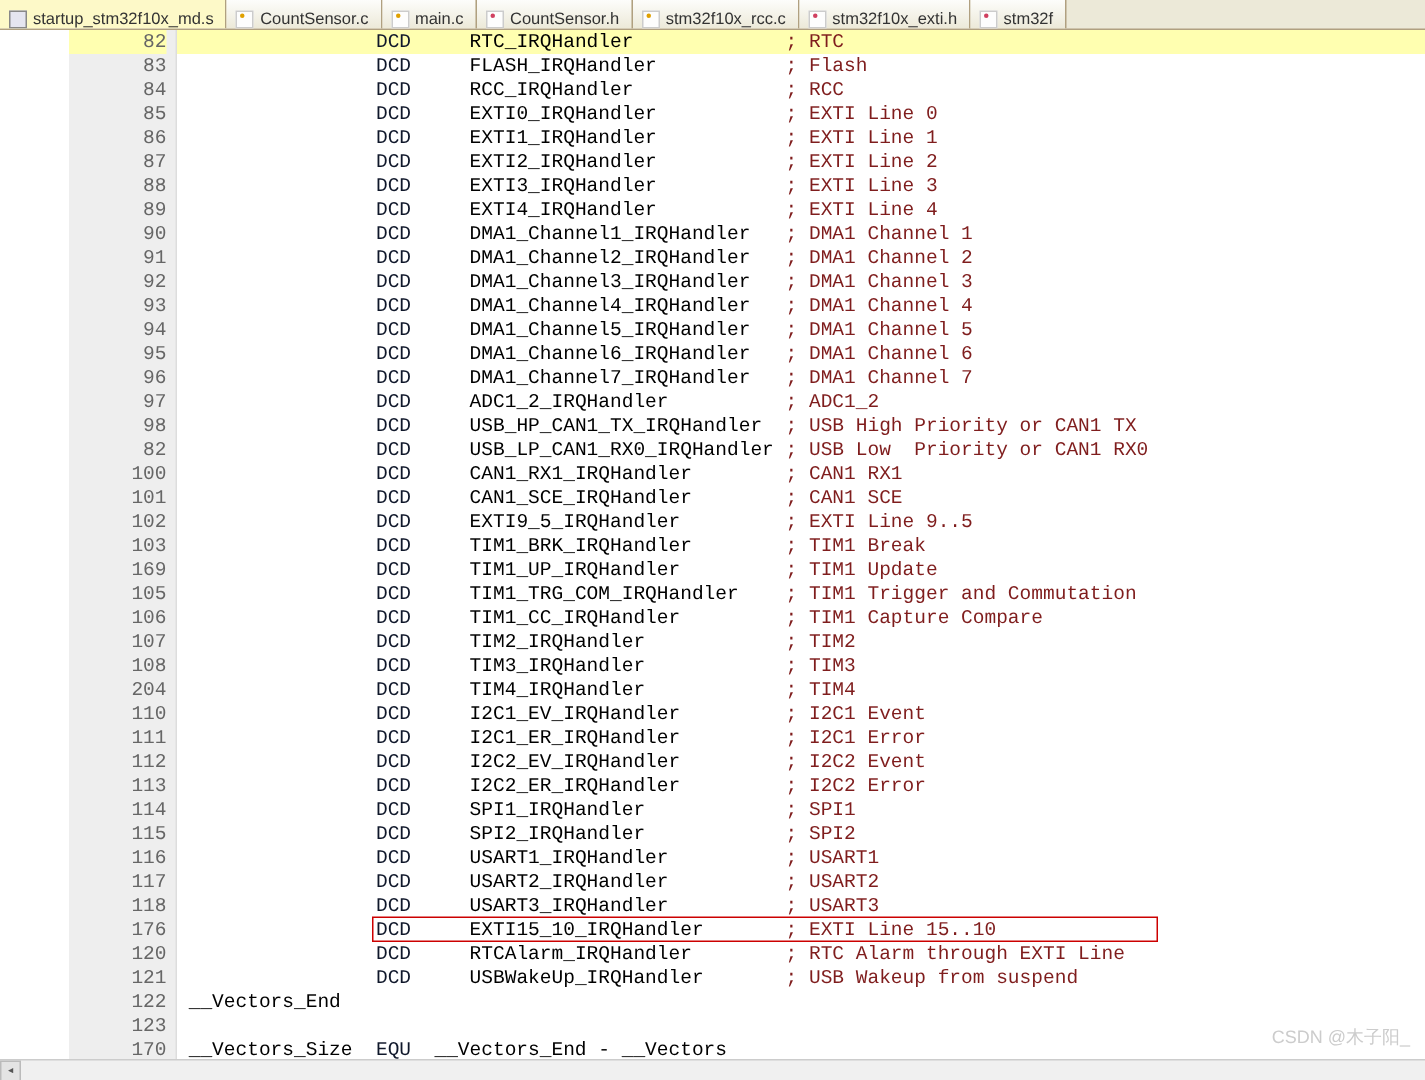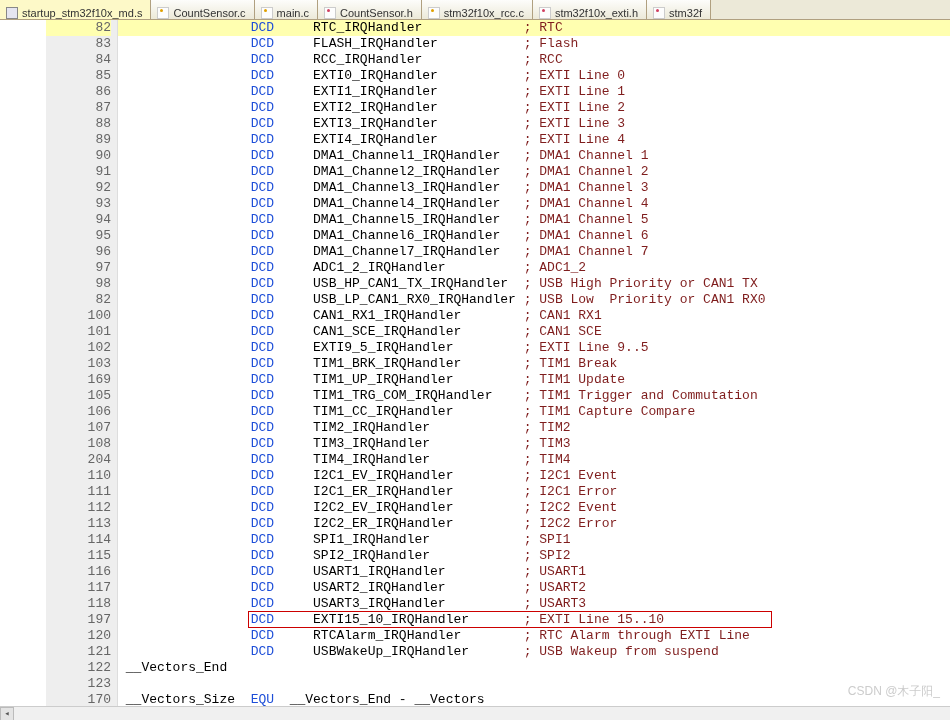--- a/index.html
+++ b/index.html
@@ -70,21 +70,21 @@
     white-space: pre;
     position: relative;
   }
   .line {
     height: 16px;
     line-height: 16px;
   }
   .gutter .line { padding-right: 0; }
   .current-line-gutter { background: #ffffb0; }
   .current-line-code { background: #ffffb0; }
-  .kw { color: #1d4ed8; }
+  .kw { color: #0f172a; }
   .comment { color: #7f1d1d; }
   .highlight-box {
     position: absolute;
     border: 1px solid #cc0000;
     pointer-events: none;
   }
   .watermark {
     position: absolute;
     right: 10px;
     bottom: 20px;
@@ -182,21 +182,21 @@
       <div class="line">204</div>
       <div class="line">110</div>
       <div class="line">111</div>
       <div class="line">112</div>
       <div class="line">113</div>
       <div class="line">114</div>
       <div class="line">115</div>
       <div class="line">116</div>
       <div class="line">117</div>
       <div class="line">118</div>
-      <div class="line">197</div>
+      <div class="line">176</div>
       <div class="line">120</div>
       <div class="line">121</div>
       <div class="line">122</div>
       <div class="line">123</div>
       <div class="line">170</div>
     </div>
   <div class="code" id="code"><div class="line current-line-code"><span>                 </span><span class="kw">DCD</span><span>     </span><span>RTC_IRQHandler             </span><span class="comment">; RTC</span></div><div class="line"><span>                 </span><span class="kw">DCD</span><span>     </span><span>FLASH_IRQHandler           </span><span class="comment">; Flash</span></div><div class="line"><span>                 </span><span class="kw">DCD</span><span>     </span><span>RCC_IRQHandler             </span><span class="comment">; RCC</span></div><div class="line"><span>                 </span><span class="kw">DCD</span><span>     </span><span>EXTI0_IRQHandler           </span><span class="comment">; EXTI Line 0</span></div><div class="line"><span>                 </span><span class="kw">DCD</span><span>     </span><span>EXTI1_IRQHandler           </span><span class="comment">; EXTI Line 1</span></div><div class="line"><span>                 </span><span class="kw">DCD</span><span>     </span><span>EXTI2_IRQHandler           </span><span class="comment">; EXTI Line 2</span></div><div class="line"><span>                 </span><span class="kw">DCD</span><span>     </span><span>EXTI3_IRQHandler           </span><span class="comment">; EXTI Line 3</span></div><div class="line"><span>                 </span><span class="kw">DCD</span><span>     </span><span>EXTI4_IRQHandler           </span><span class="comment">; EXTI Line 4</span></div><div class="line"><span>                 </span><span class="kw">DCD</span><span>     </span><span>DMA1_Channel1_IRQHandler   </span><span class="comment">; DMA1 Channel 1</span></div><div class="line"><span>                 </span><span class="kw">DCD</span><span>     </span><span>DMA1_Channel2_IRQHandler   </span><span class="comment">; DMA1 Channel 2</span></div><div class="line"><span>                 </span><span class="kw">DCD</span><span>     </span><span>DMA1_Channel3_IRQHandler   </span><span class="comment">; DMA1 Channel 3</span></div><div class="line"><span>                 </span><span class="kw">DCD</span><span>     </span><span>DMA1_Channel4_IRQHandler   </span><span class="comment">; DMA1 Channel 4</span></div><div class="line"><span>                 </span><span class="kw">DCD</span><span>     </span><span>DMA1_Channel5_IRQHandler   </span><span class="comment">; DMA1 Channel 5</span></div><div class="line"><span>                 </span><span class="kw">DCD</span><span>     </span><span>DMA1_Channel6_IRQHandler   </span><span class="comment">; DMA1 Channel 6</span></div><div class="line"><span>                 </span><span class="kw">DCD</span><span>     </span><span>DMA1_Channel7_IRQHandler   </span><span class="comment">; DMA1 Channel 7</span></div><div class="line"><span>                 </span><span class="kw">DCD</span><span>     </span><span>ADC1_2_IRQHandler          </span><span class="comment">; ADC1_2</span></div><div class="line"><span>                 </span><span class="kw">DCD</span><span>     </span><span>USB_HP_CAN1_TX_IRQHandler  </span><span class="comment">; USB High Priority or CAN1 TX</span></div><div class="line"><span>                 </span><span class="kw">DCD</span><span>     </span><span>USB_LP_CAN1_RX0_IRQHandler </span><span class="comment">; USB Low  Priority or CAN1 RX0</span></div><div class="line"><span>                 </span><span class="kw">DCD</span><span>     </span><span>CAN1_RX1_IRQHandler        </span><span class="comment">; CAN1 RX1</span></div><div class="line"><span>                 </span><span class="kw">DCD</span><span>     </span><span>CAN1_SCE_IRQHandler        </span><span class="comment">; CAN1 SCE</span></div><div class="line"><span>                 </span><span class="kw">DCD</span><span>     </span><span>EXTI9_5_IRQHandler         </span><span class="comment">; EXTI Line 9..5</span></div><div class="line"><span>                 </span><span class="kw">DCD</span><span>     </span><span>TIM1_BRK_IRQHandler        </span><span class="comment">; TIM1 Break</span></div><div class="line"><span>                 </span><span class="kw">DCD</span><span>     </span><span>TIM1_UP_IRQHandler         </span><span class="comment">; TIM1 Update</span></div><div class="line"><span>                 </span><span class="kw">DCD</span><span>     </span><span>TIM1_TRG_COM_IRQHandler    </span><span class="comment">; TIM1 Trigger and Commutation</span></div><div class="line"><span>                 </span><span class="kw">DCD</span><span>     </span><span>TIM1_CC_IRQHandler         </span><span class="comment">; TIM1 Capture Compare</span></div><div class="line"><span>                 </span><span class="kw">DCD</span><span>     </span><span>TIM2_IRQHandler            </span><span class="comment">; TIM2</span></div><div class="line"><span>                 </span><span class="kw">DCD</span><span>     </span><span>TIM3_IRQHandler            </span><span class="comment">; TIM3</span></div><div class="line"><span>                 </span><span class="kw">DCD</span><span>     </span><span>TIM4_IRQHandler            </span><span class="comment">; TIM4</span></div><div class="line"><span>                 </span><span class="kw">DCD</span><span>     </span><span>I2C1_EV_IRQHandler         </span><span class="comment">; I2C1 Event</span></div><div class="line"><span>                 </span><span class="kw">DCD</span><span>     </span><span>I2C1_ER_IRQHandler         </span><span class="comment">; I2C1 Error</span></div><div class="line"><span>                 </span><span class="kw">DCD</span><span>     </span><span>I2C2_EV_IRQHandler         </span><span class="comment">; I2C2 Event</span></div><div class="line"><span>                 </span><span class="kw">DCD</span><span>     </span><span>I2C2_ER_IRQHandler         </span><span class="comment">; I2C2 Error</span></div><div class="line"><span>                 </span><span class="kw">DCD</span><span>     </span><span>SPI1_IRQHandler            </span><span class="comment">; SPI1</span></div><div class="line"><span>                 </span><span class="kw">DCD</span><span>     </span><span>SPI2_IRQHandler            </span><span class="comment">; SPI2</span></div><div class="line"><span>                 </span><span class="kw">DCD</span><span>     </span><span>USART1_IRQHandler          </span><span class="comment">; USART1</span></div><div class="line"><span>                 </span><span class="kw">DCD</span><span>     </span><span>USART2_IRQHandler          </span><span class="comment">; USART2</span></div><div class="line"><span>                 </span><span class="kw">DCD</span><span>     </span><span>USART3_IRQHandler          </span><span class="comment">; USART3</span></div><div class="line"><span>                 </span><span class="kw">DCD</span><span>     </span><span>EXTI15_10_IRQHandler       </span><span class="comment">; EXTI Line 15..10</span></div><div class="highlight-box" style="left: 130px; top: 591px; width: 524px; height: 17px;"></div><div class="line"><span>                 </span><span class="kw">DCD</span><span>     </span><span>RTCAlarm_IRQHandler        </span><span class="comment">; RTC Alarm through EXTI Line</span></div><div class="line"><span>                 </span><span class="kw">DCD</span><span>     </span><span>USBWakeUp_IRQHandler       </span><span class="comment">; USB Wakeup from suspend</span></div><div class="line"> __Vectors_End</div><div class="line"> </div><div class="line"><span> __Vectors_Size  </span><span class="kw">EQU</span><span>  __Vectors_End - __Vectors</span></div></div>
 </div>
 
 <div class="hscroll">

